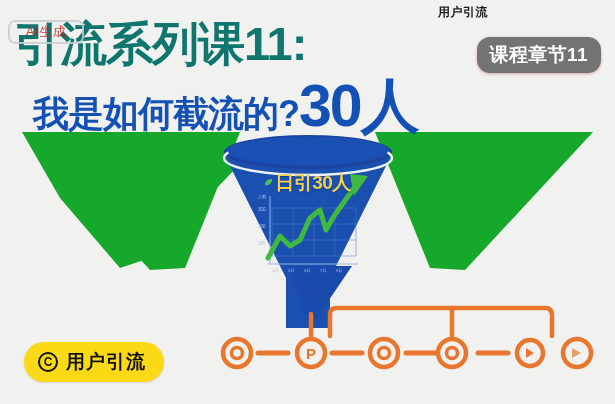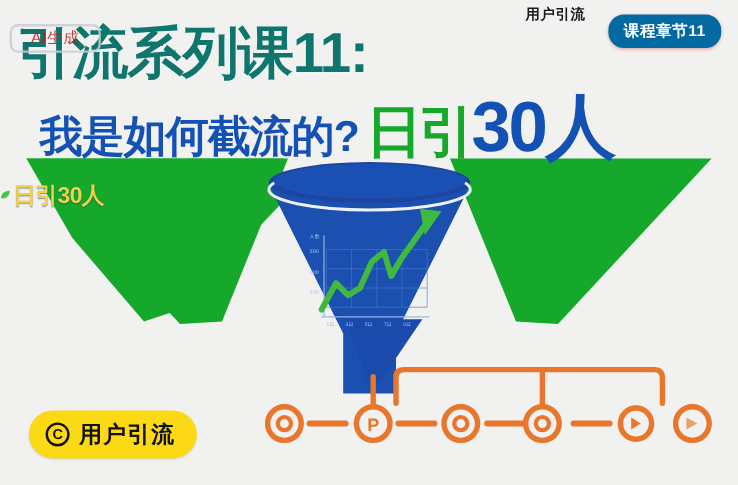--- a/index.html
+++ b/index.html
@@ -73,24 +73,24 @@
   .l2c {
     font-size:59px;
     font-weight:bold;
     color:#1351b4;
     letter-spacing:-2px;
   }
 
   
   .chapter-badge {
     position:absolute;
-    right:14px; top:12px;
-    background:#0369a1;
+    right:14px; top:37px;
+    background:#737373;
     color:#fff;
-    font-size:13px;
+    font-size:19px;
     font-weight:bold;
     padding:5px 13px;
     border-radius:13px;
     z-index:30;
     letter-spacing:.4px;
     box-shadow:0 1px 3px rgba(180,30,20,.35);
   }
 
   
   .stage {
@@ -98,21 +98,22 @@
     left:0; top:118px;
     width:615px; height:210px;
     z-index:10;
   }
   .stage svg { display:block; }
 
   
   .funnel-title {
     position:absolute;
     left:0; right:0;
-    top:150px;
+    top:170px;
+    text-align:center;
     z-index:22;
     pointer-events:none;
   }
   .funnel-title .ft-text {
     font-size:19px;
     font-weight:bold;
     color:#f2d04a;
     letter-spacing:-.5px;
     text-shadow:0 1px 1px rgba(0,40,110,.5);
   }
@@ -177,21 +178,20 @@
 <div id="poster">
 
   <div class="watermark">
     <span>AI生成</span>
   </div>
 
   <div class="headline">
     <div class="line1">引流系列课11:</div>
     <div class="line2">
       <span class="l2a">我是如何截流的?</span>
-      <span class="l2b">日引</span>
       <span class="l2c">30人</span>
     </div>
   </div>
 
   <div class="chapter-badge">
     <span>课程章节11</span>
   </div>
 
   <div class="stage">
     <svg width="615" height="210" viewBox="0 0 615 210" xmlns="http://www.w3.org/2000/svg">

